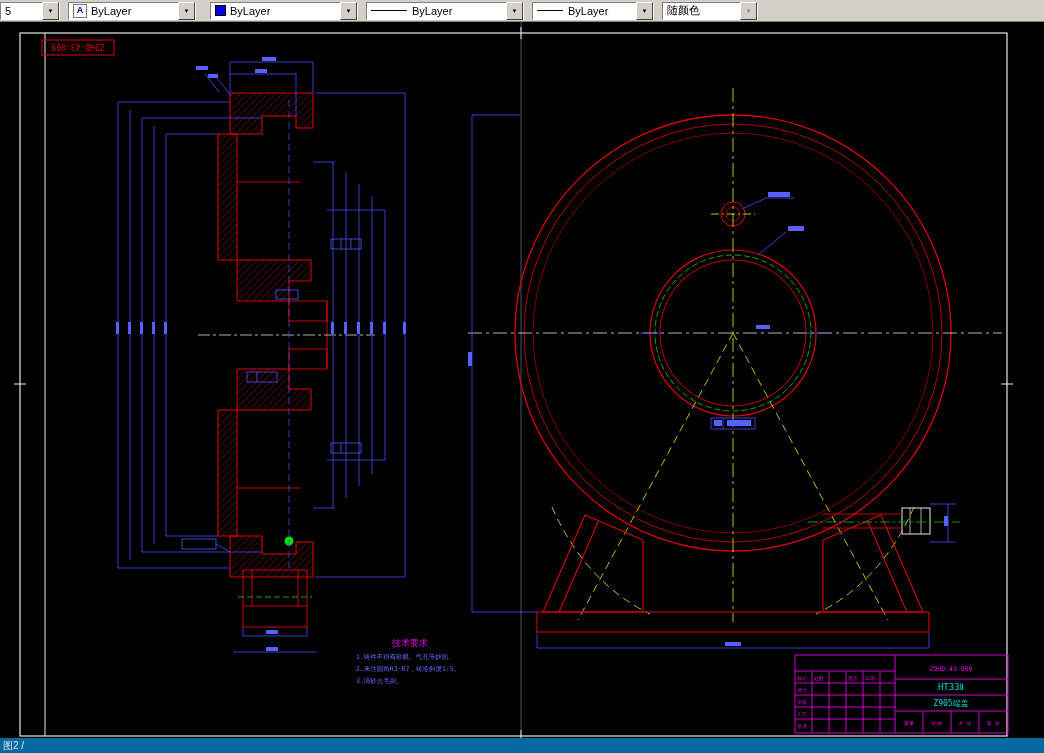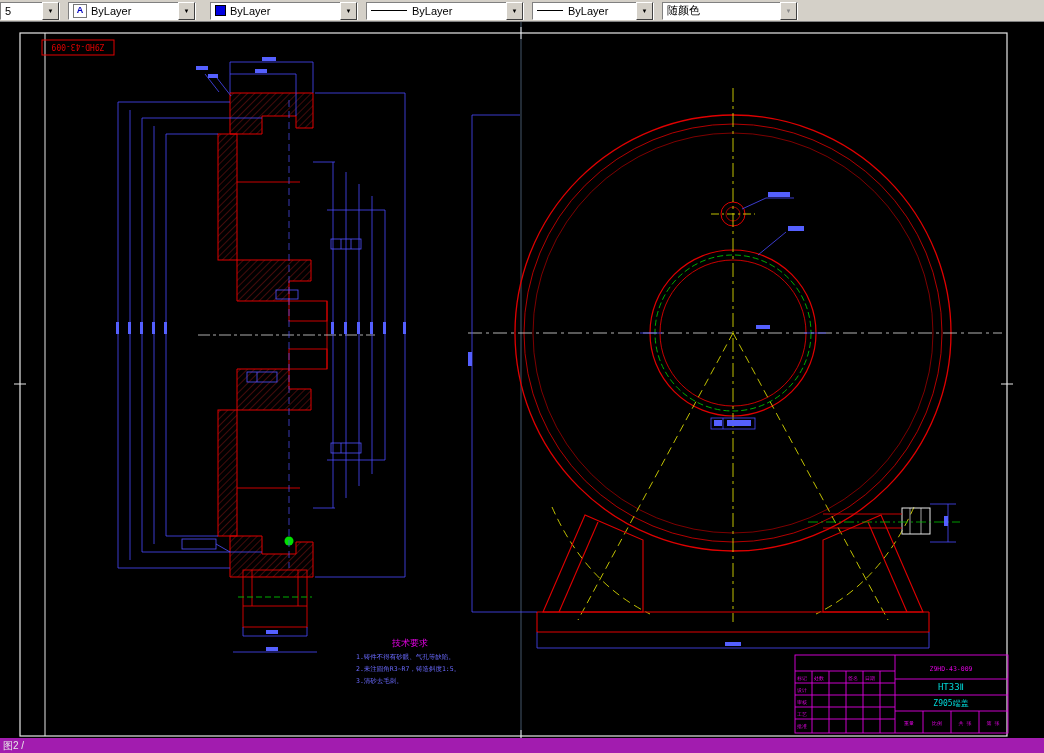--- a/index.html
+++ b/index.html
@@ -15,21 +15,21 @@
     justify-content:center;font-size:6px;color:#000;}
   .combo .arrowbtn.dis{color:#8a8a8a;}
   .combo .swatch{width:9px;height:9px;background:#0000e0;border:1px solid #000;margin-right:4px;}
   .combo .ltline{width:36px;height:0;border-top:1px solid #000;margin-right:5px;}
   .combo .icon{width:12px;height:12px;border:1px solid #777;background:#fff;color:#0000c0;
     font-size:9px;line-height:11px;text-align:center;margin-right:4px;font-weight:bold;}
   .gap{width:8px;}
   
   .canvas{position:absolute;left:0;top:22px;width:1044px;height:716px;background:#000;}
   
-  .statusbar{position:absolute;left:0;top:738px;width:1044px;height:15px;background:#a21caf;
+  .statusbar{position:absolute;left:0;top:738px;width:1044px;height:15px;background:#0369a1;
     color:#e8e8e8;font-size:10px;line-height:15px;padding-left:3px;box-sizing:border-box;}
   svg text{font-family:"DejaVu Sans Mono", monospace;}
   .b{fill:#5560ff;}
 </style>
 </head>
 <body>
 
 <div class="toolbar">
   <div class="combo" style="width:60px">
     <span>5</span>
@@ -53,21 +53,21 @@
     <span>ByLayer</span>
     <span class="arrowbtn">▼</span>
   </div>
   <div class="gap"></div>
   <div class="combo" style="width:122px">
     <span class="ltline" style="width:26px"></span>
     <span>ByLayer</span>
     <span class="arrowbtn">▼</span>
   </div>
   <div class="gap"></div>
-  <div class="combo" style="width:136px">
+  <div class="combo" style="width:96px">
     <span>随颜色</span>
     <span class="arrowbtn dis">▼</span>
   </div>
 </div>
 
 <div class="canvas">
 <svg width="1044" height="716" viewBox="0 0 1044 716">
   <defs>
     <pattern id="hatch" width="5" height="5" patternUnits="userSpaceOnUse" patternTransform="rotate(45)">
       <line x1="0" y1="0" x2="0" y2="5" stroke="#c02020" stroke-width="0.7"></line>

